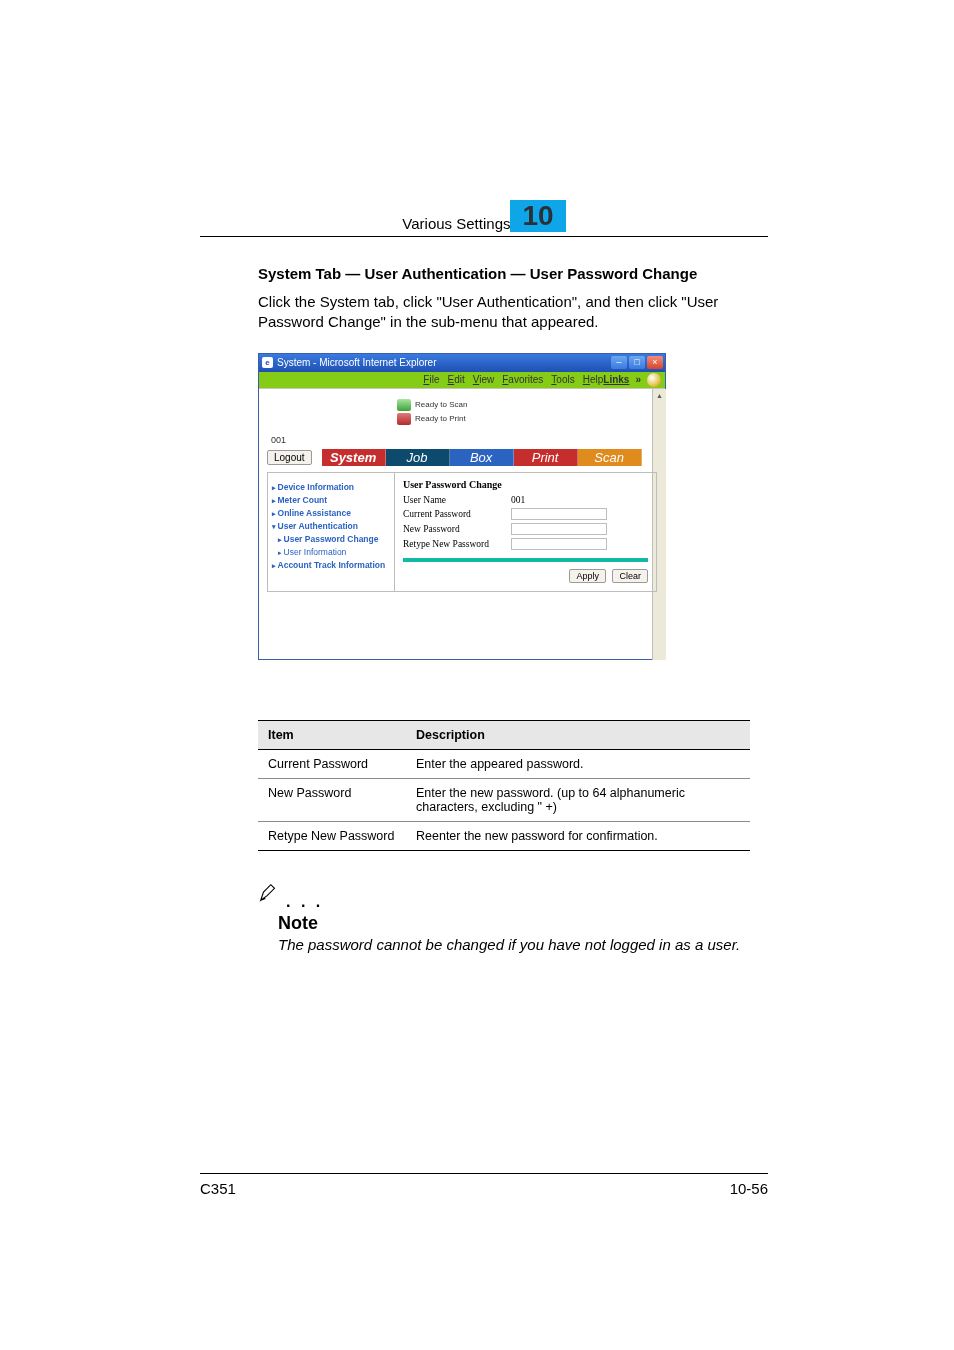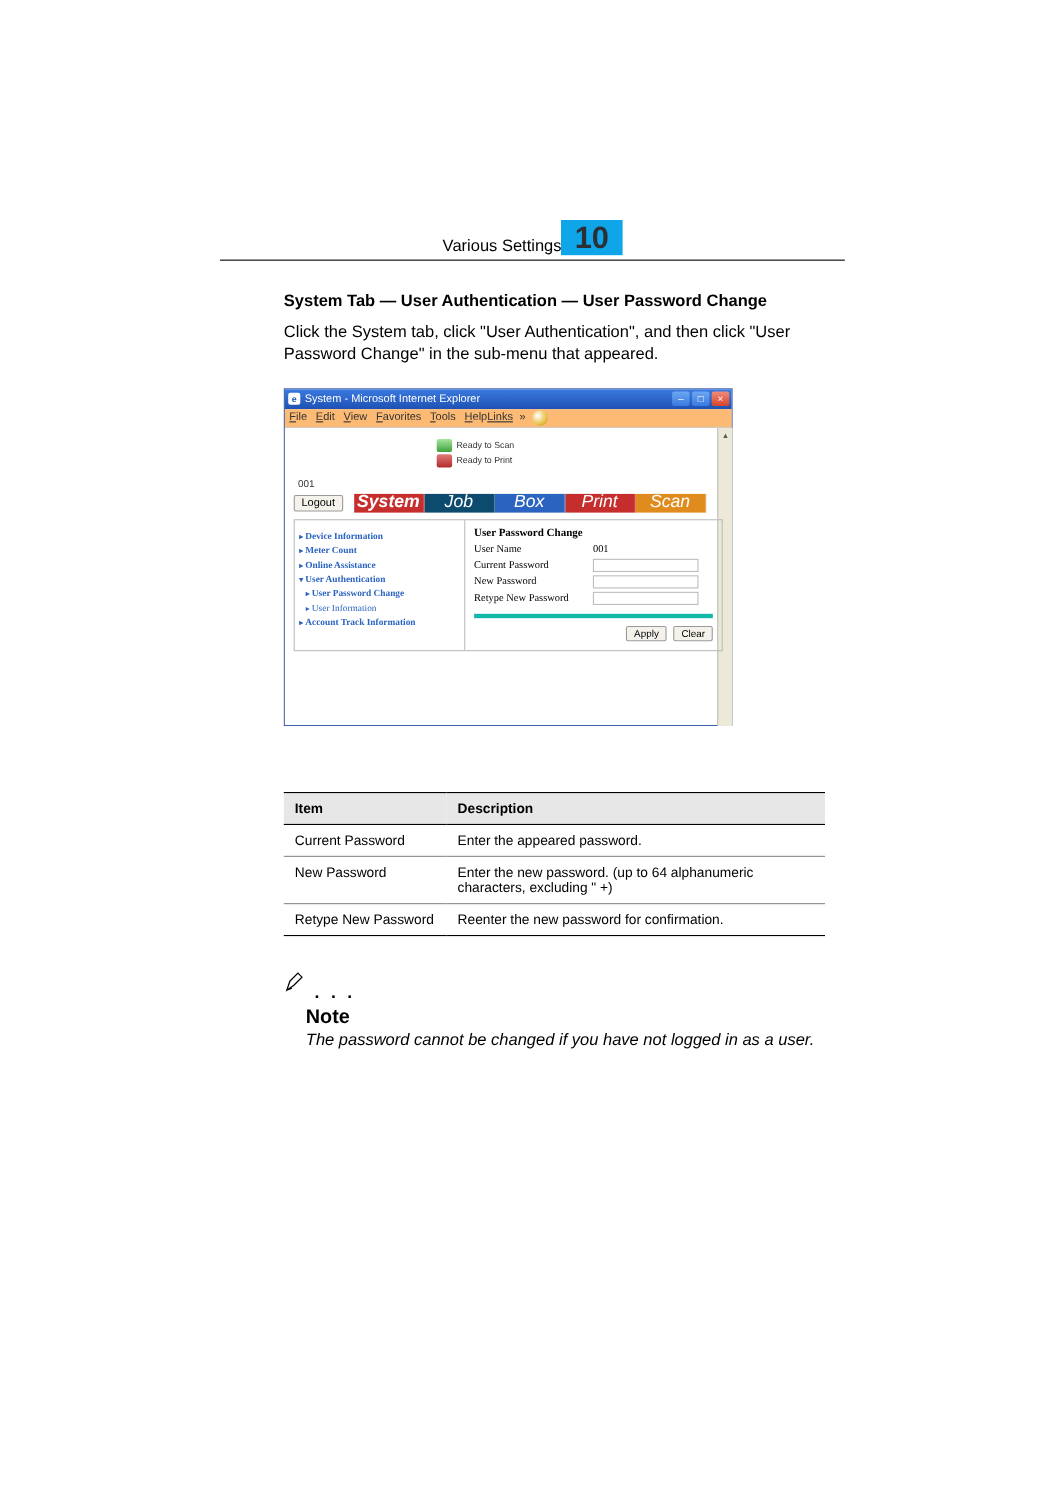--- a/index.html
+++ b/index.html
@@ -65,62 +65,61 @@
     display: inline-flex; align-items: center; justify-content: center; color: #1e50b3; font-size: 8px; font-weight: bold;}
   .win-btns { display: flex; gap: 2px; }
   .win-btn {
     width: 16px; height: 13px; border-radius: 2px; display:inline-flex; align-items:center; justify-content:center;
     color:#fff; font-size:9px; line-height:1;
   }
   .win-min { background: linear-gradient(#6da7f0,#3a7ae0); }
   .win-max { background: linear-gradient(#6da7f0,#3a7ae0); }
   .win-close { background: linear-gradient(#f18c7a,#d7452a); }
   .ie-menubar {
-    background: #fdba74;
+    background: #84cc16;
     border-bottom: 1px solid #c9c5b5;
     display: flex;
     align-items: center;
-    justify-content: flex-start;
+    justify-content: flex-end;
     font-size: 10px;
     color: #333;
     padding: 1px 4px;
   }
   .ie-menus { display:flex; gap:8px; }
   .ie-menus span { position: relative; }
   .ie-menus span::first-letter { text-decoration: underline; }
-  .ie-right { display:flex; align-items:center; gap:6px; }
+  .ie-right { display:flex; align-items:center; gap:6px;font-weight:bold; }
   .ie-iegold { width:14px; height:14px; border-radius:50%; background: radial-gradient(circle at 35% 35%, #fff, #e7c24a 60%, #b98a1a); }
 
   .ie-content { background:#fff; padding:8px 8px 4px 8px; min-height:270px; position:relative; }
 
   .status-area { display:flex; gap:6px; padding:2px 0 6px 130px; }
   .status-icon { width:14px; height:12px; }
   .status-scan { background: linear-gradient(#a7e6a1,#3fa13a); border-radius:2px; }
   .status-print { background: linear-gradient(#e07a7a,#b22b2b); border-radius:2px; position:relative;}
   .status-col { display:flex; flex-direction:column; gap:2px; font-size:8px; color:#333;}
   .status-row { display:flex; align-items:center; gap:4px;}
   .username-001 { font-size:9px; color:#333; margin:4px 0 4px 4px; }
 
   .tab-row { display:flex; align-items:center; gap:0; margin:2px 0 6px 0;}
   .logout-btn {
     font-size:10px; border:1px solid #9a9a9a; background:#f4f2ea; padding:0 6px; height:15px;
     display:inline-flex; align-items:center; border-radius:2px; margin-right:10px;
   }
-  .tab { height:17px; width:64px; color:#fff; font-size:16px; display:inline-flex; align-items:center; justify-content:center; border-right:1px solid rgba(255,255,255,0.3);}
+  .tab { height:17px; width:64px; color:#fff; font-size:13px; display:inline-flex; align-items:center; justify-content:center; border-right:1px solid rgba(255,255,255,0.3);}
   .tab.system { background:#c62e2e; font-weight:bold; font-style:italic;}
   .tab.job { background:#0c4a6e; font-style:italic;}
   .tab.box { background:#2a63c0; font-style:italic;}
   .tab.print { background:#c62e2e; font-style:italic;}
   .tab.scan { background:#e08b1e; font-style:italic;}
 
   .panel-row { display:flex; gap:0; }
   .side-panel {
-    width:156px; border:1px solid #bdbdbd; background:#fff; font-size:8.5px;
+    width:128px; border:1px solid #bdbdbd; background:#fff; font-size:8.5px;
     padding:6px 4px;
-    font-family:Liberation Serif, serif;
   }
   .side-item { color:#2a63c0; margin:3px 0; white-space:nowrap;}
   .side-item.bold { font-weight:bold; }
   .side-item.current { color:#2a63c0; font-weight:bold; margin-left:6px;}
   .side-item.plain { color:#2a63c0; margin-left:6px;}
   .side-bullet::before { content:"▸"; font-size:7px; margin-right:2px; color:#2a63c0;}
   .side-down::before { content:"▾"; font-size:7px; margin-right:2px; color:#2a63c0;}
 
   .content-panel {
     flex:1; border:1px solid #bdbdbd; border-left:none; padding:6px 8px 8px 8px; font-size:9px; position:relative; min-height:120px;
@@ -311,13 +310,17 @@
         <svg viewBox="0 0 24 24">
             <path d="M3 21 L6 12 L14 4 L18 8 L10 16 L3 21 Z M3 21 L8 19" fill="none" stroke="#000" stroke-width="1.2"></path>
           </svg>
       </span>
       <span class="dots">. . .</span>
     </div>
     <div class="note-heading">Note</div>
     <div class="note-body">The password cannot be changed if you have not logged in as a user.</div>
   </div>
 
+  <div class="footer">
+    <span>C351</span>
+    <span>10-56</span>
+  </div>
 </div>
 
 </body></html>

